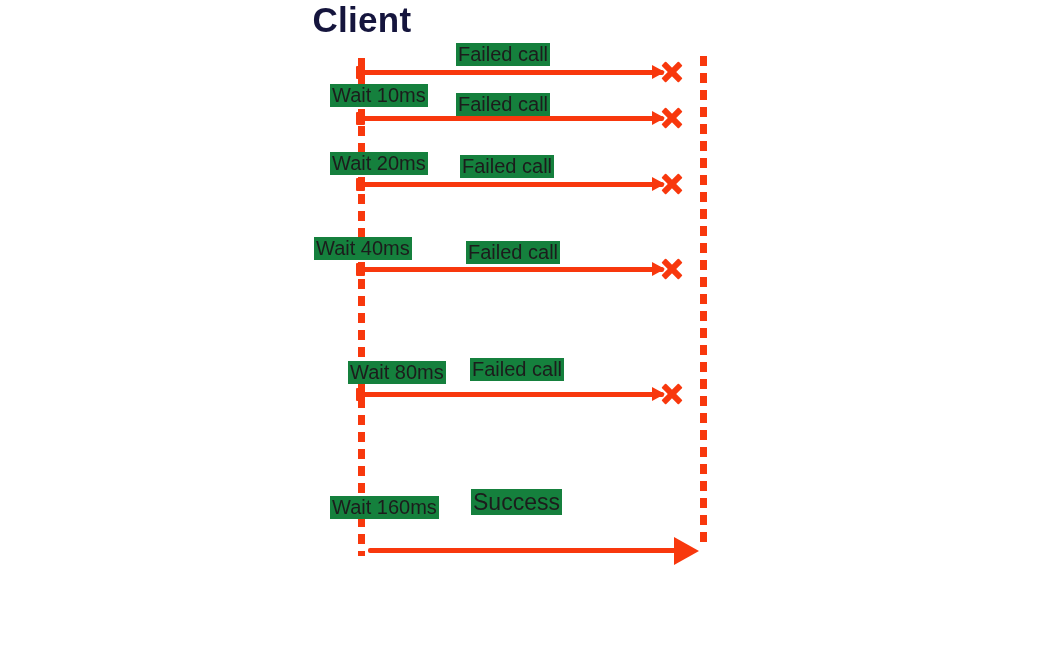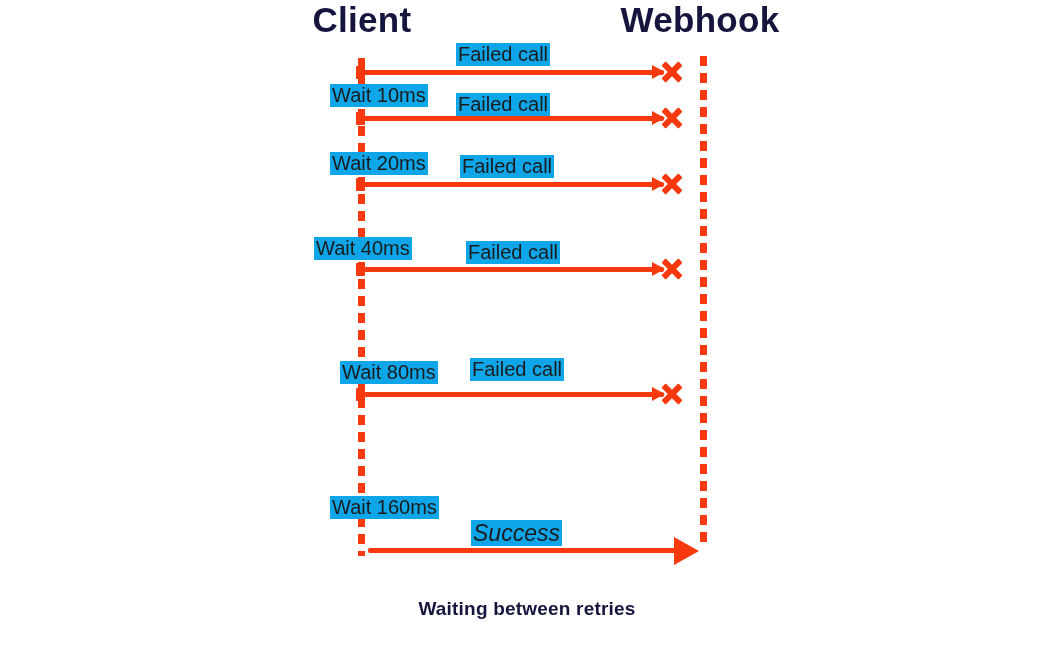--- a/index.html
+++ b/index.html
@@ -36,21 +36,21 @@
     z-index: 1;
   }
   .lifeline-client  { left: 358px; top: 58px; height: 498px; }
   .lifeline-webhook { left: 700px; top: 56px; height: 492px; }
 
   .msg-label {
     position: absolute;
     font-size: 20px;
     line-height: 23px;
     color: var(--text);
-    background: #0ea5e9;
+    background: #15803d;
     z-index: 2;
     white-space: nowrap;
     padding: 0 2px;
   }
   .success-label { font-size: 23px; line-height: 26px; }
 
   .arrow-line {
     position: absolute;
     height: 5px;
     background: var(--accent);
@@ -131,35 +131,34 @@
   .r4-x { left: 659px; top: 256px; }
   .r5-x { left: 659px; top: 381px; }
 
   .r6-head { left: 674px; top: 537px; }
 
   .r1-call { left: 456px; top: 43px;  }
   .r2-call { left: 456px; top: 93px;  }
   .r3-call { left: 460px; top: 155px; }
   .r4-call { left: 466px; top: 241px; }
   .r5-call { left: 470px; top: 358px; }
-  .r6-call { left: 471px; top: 520px; font-style: italic; }
+  .r6-call { left: 471px; top: 489px; }
 
   .r2-wait { left: 330px; top: 84px;  }
   .r3-wait { left: 330px; top: 152px; }
   .r4-wait { left: 314px; top: 237px; }
-  .r5-wait { left: 340px; top: 361px; }
+  .r5-wait { left: 348px; top: 361px; }
   .r6-wait { left: 330px; top: 496px; }
 </style>
 </head>
 <body>
 
 <div class="stage">
 
   <div class="actor-title title-client">Client</div>
-  <div class="actor-title title-webhook">Webhook</div>
 
   <div class="lifeline lifeline-client"></div>
   <div class="lifeline lifeline-webhook"></div>
 
   <div class="msg-label r1-call">Failed call</div>
   <div class="arrow-nub r1-nub"></div>
   <div class="arrow-line r1-line"></div>
   <div class="mini-head r1-head"></div>
   <div class="x-mark r1-x"></div>
 
@@ -189,15 +188,14 @@
   <div class="arrow-nub r5-nub"></div>
   <div class="arrow-line r5-line"></div>
   <div class="mini-head r5-head"></div>
   <div class="x-mark r5-x"></div>
 
   <div class="msg-label r6-wait">Wait 160ms</div>
   <div class="msg-label success-label r6-call">Success</div>
   <div class="arrow-line r6-line"></div>
   <div class="big-head r6-head"></div>
 
-  <div class="caption">Waiting between retries</div>
 
 </div>
 
 </body></html>

